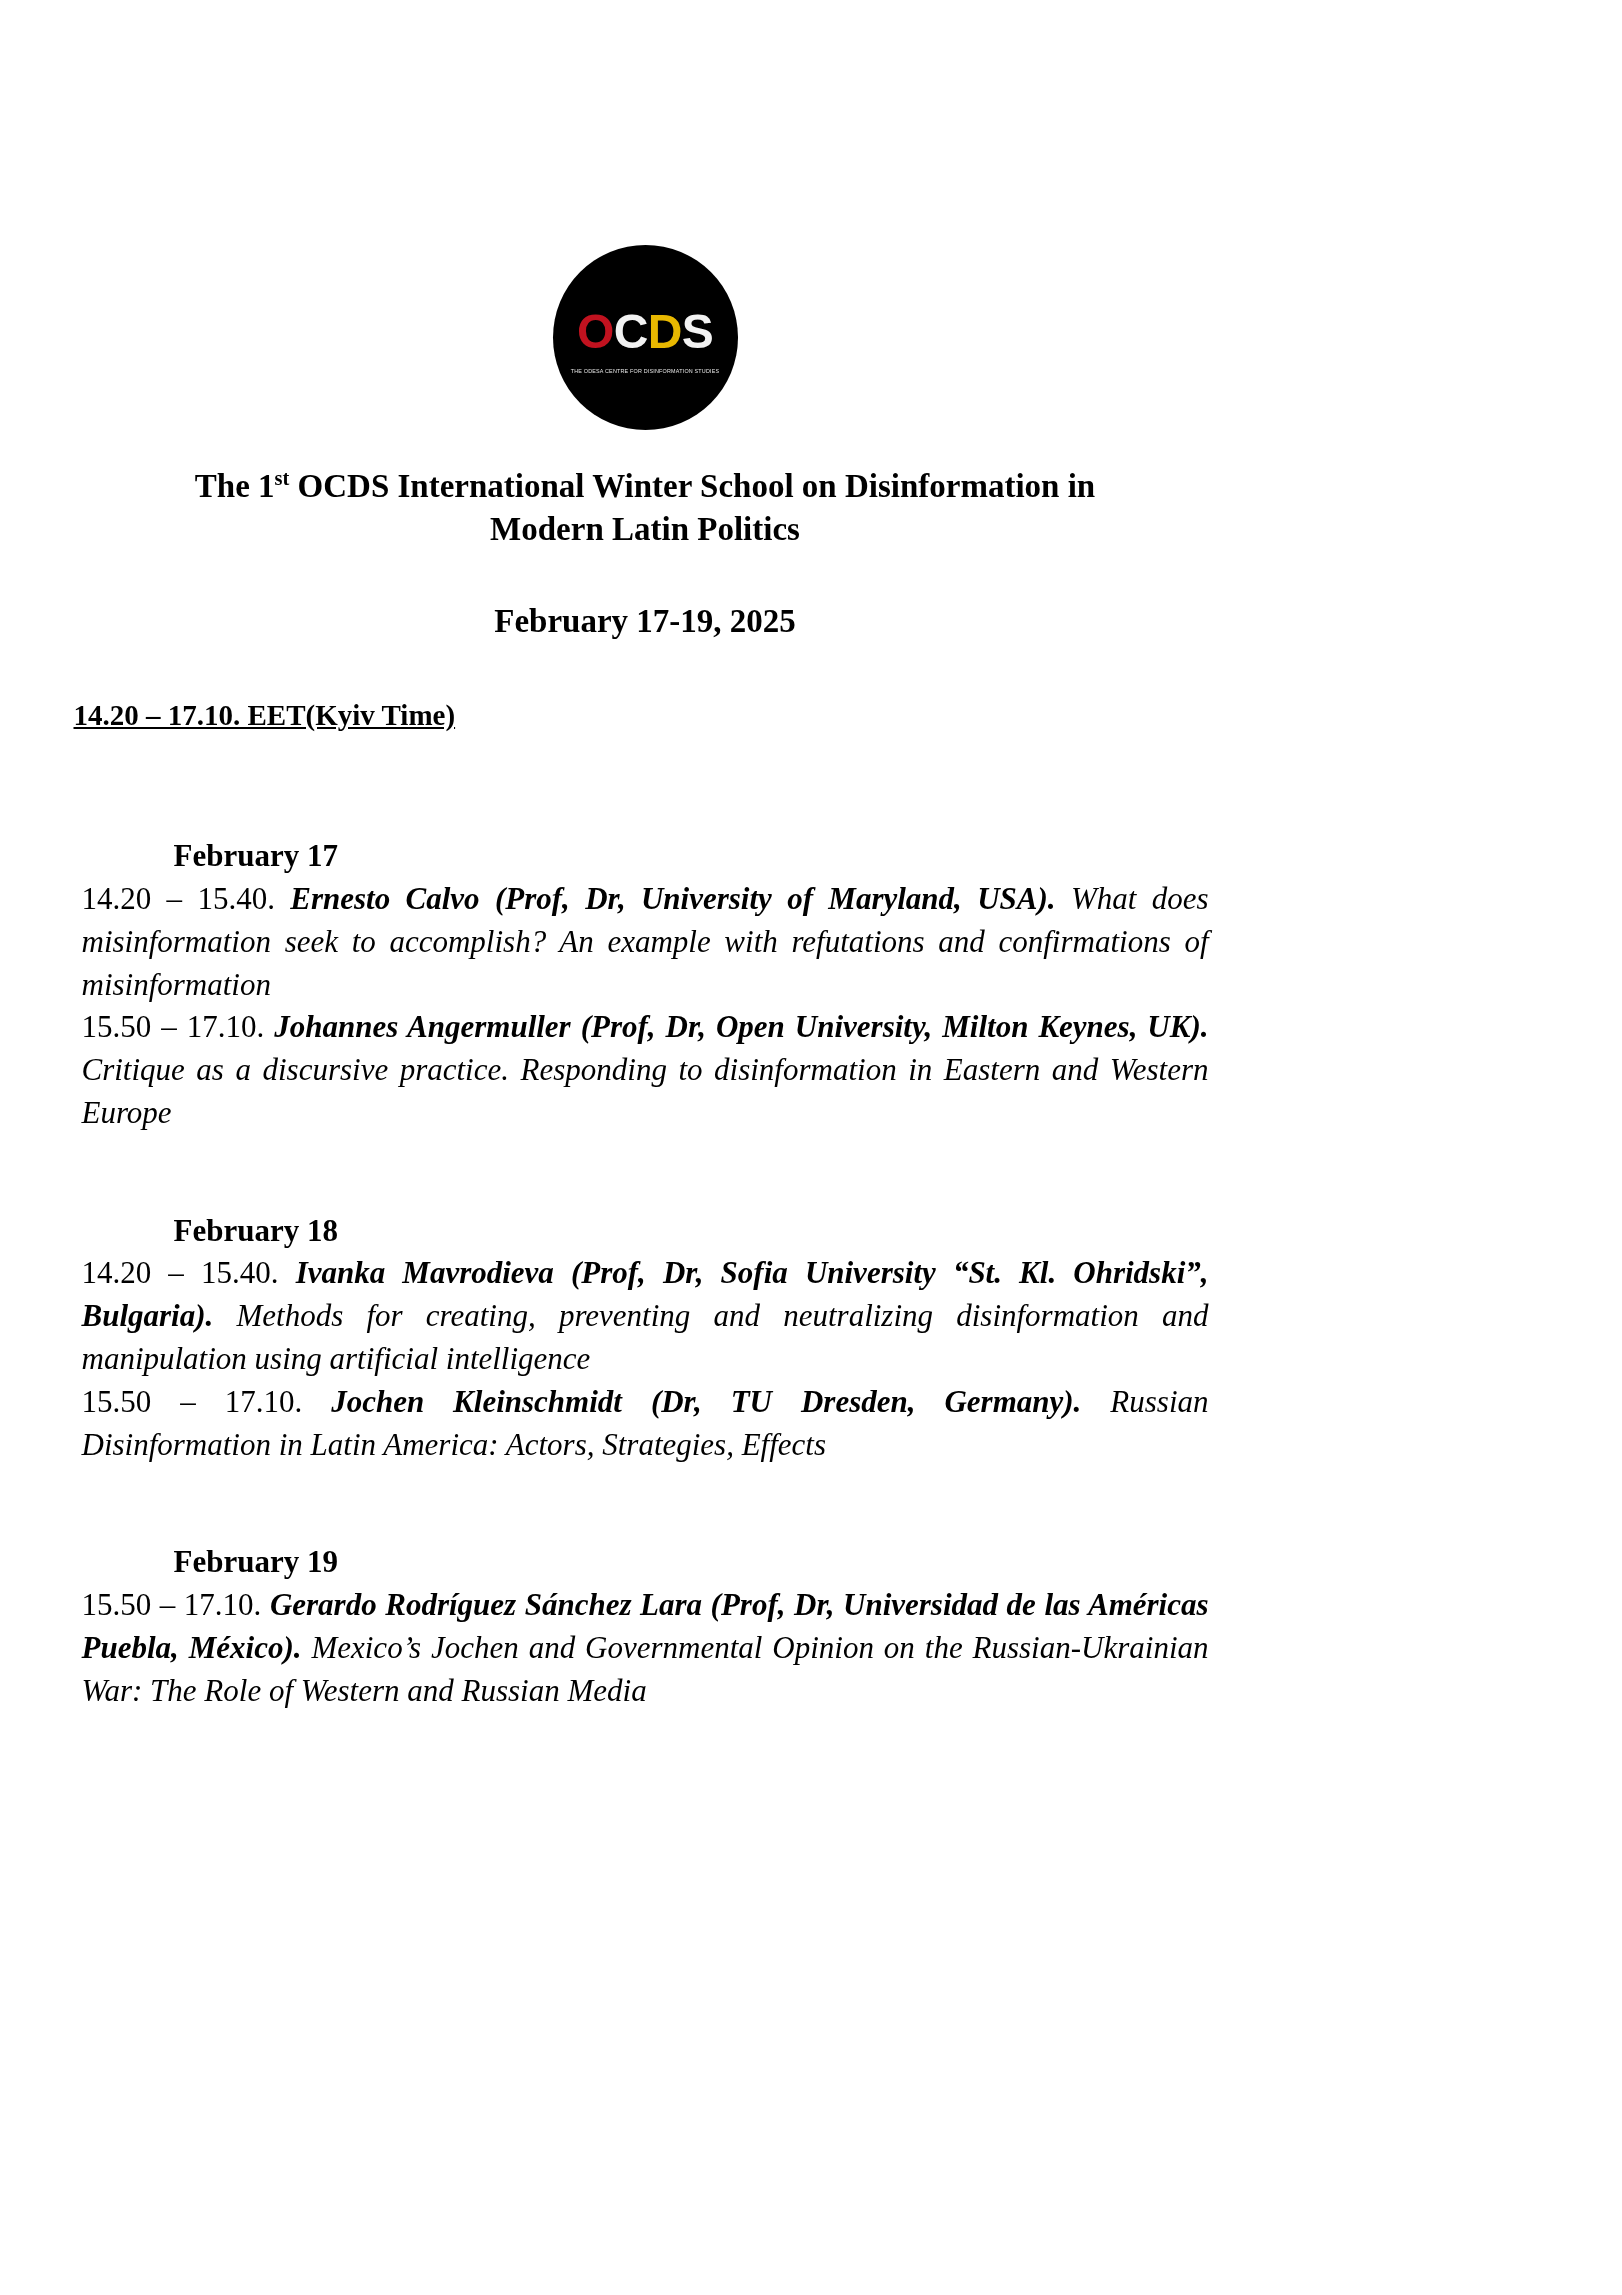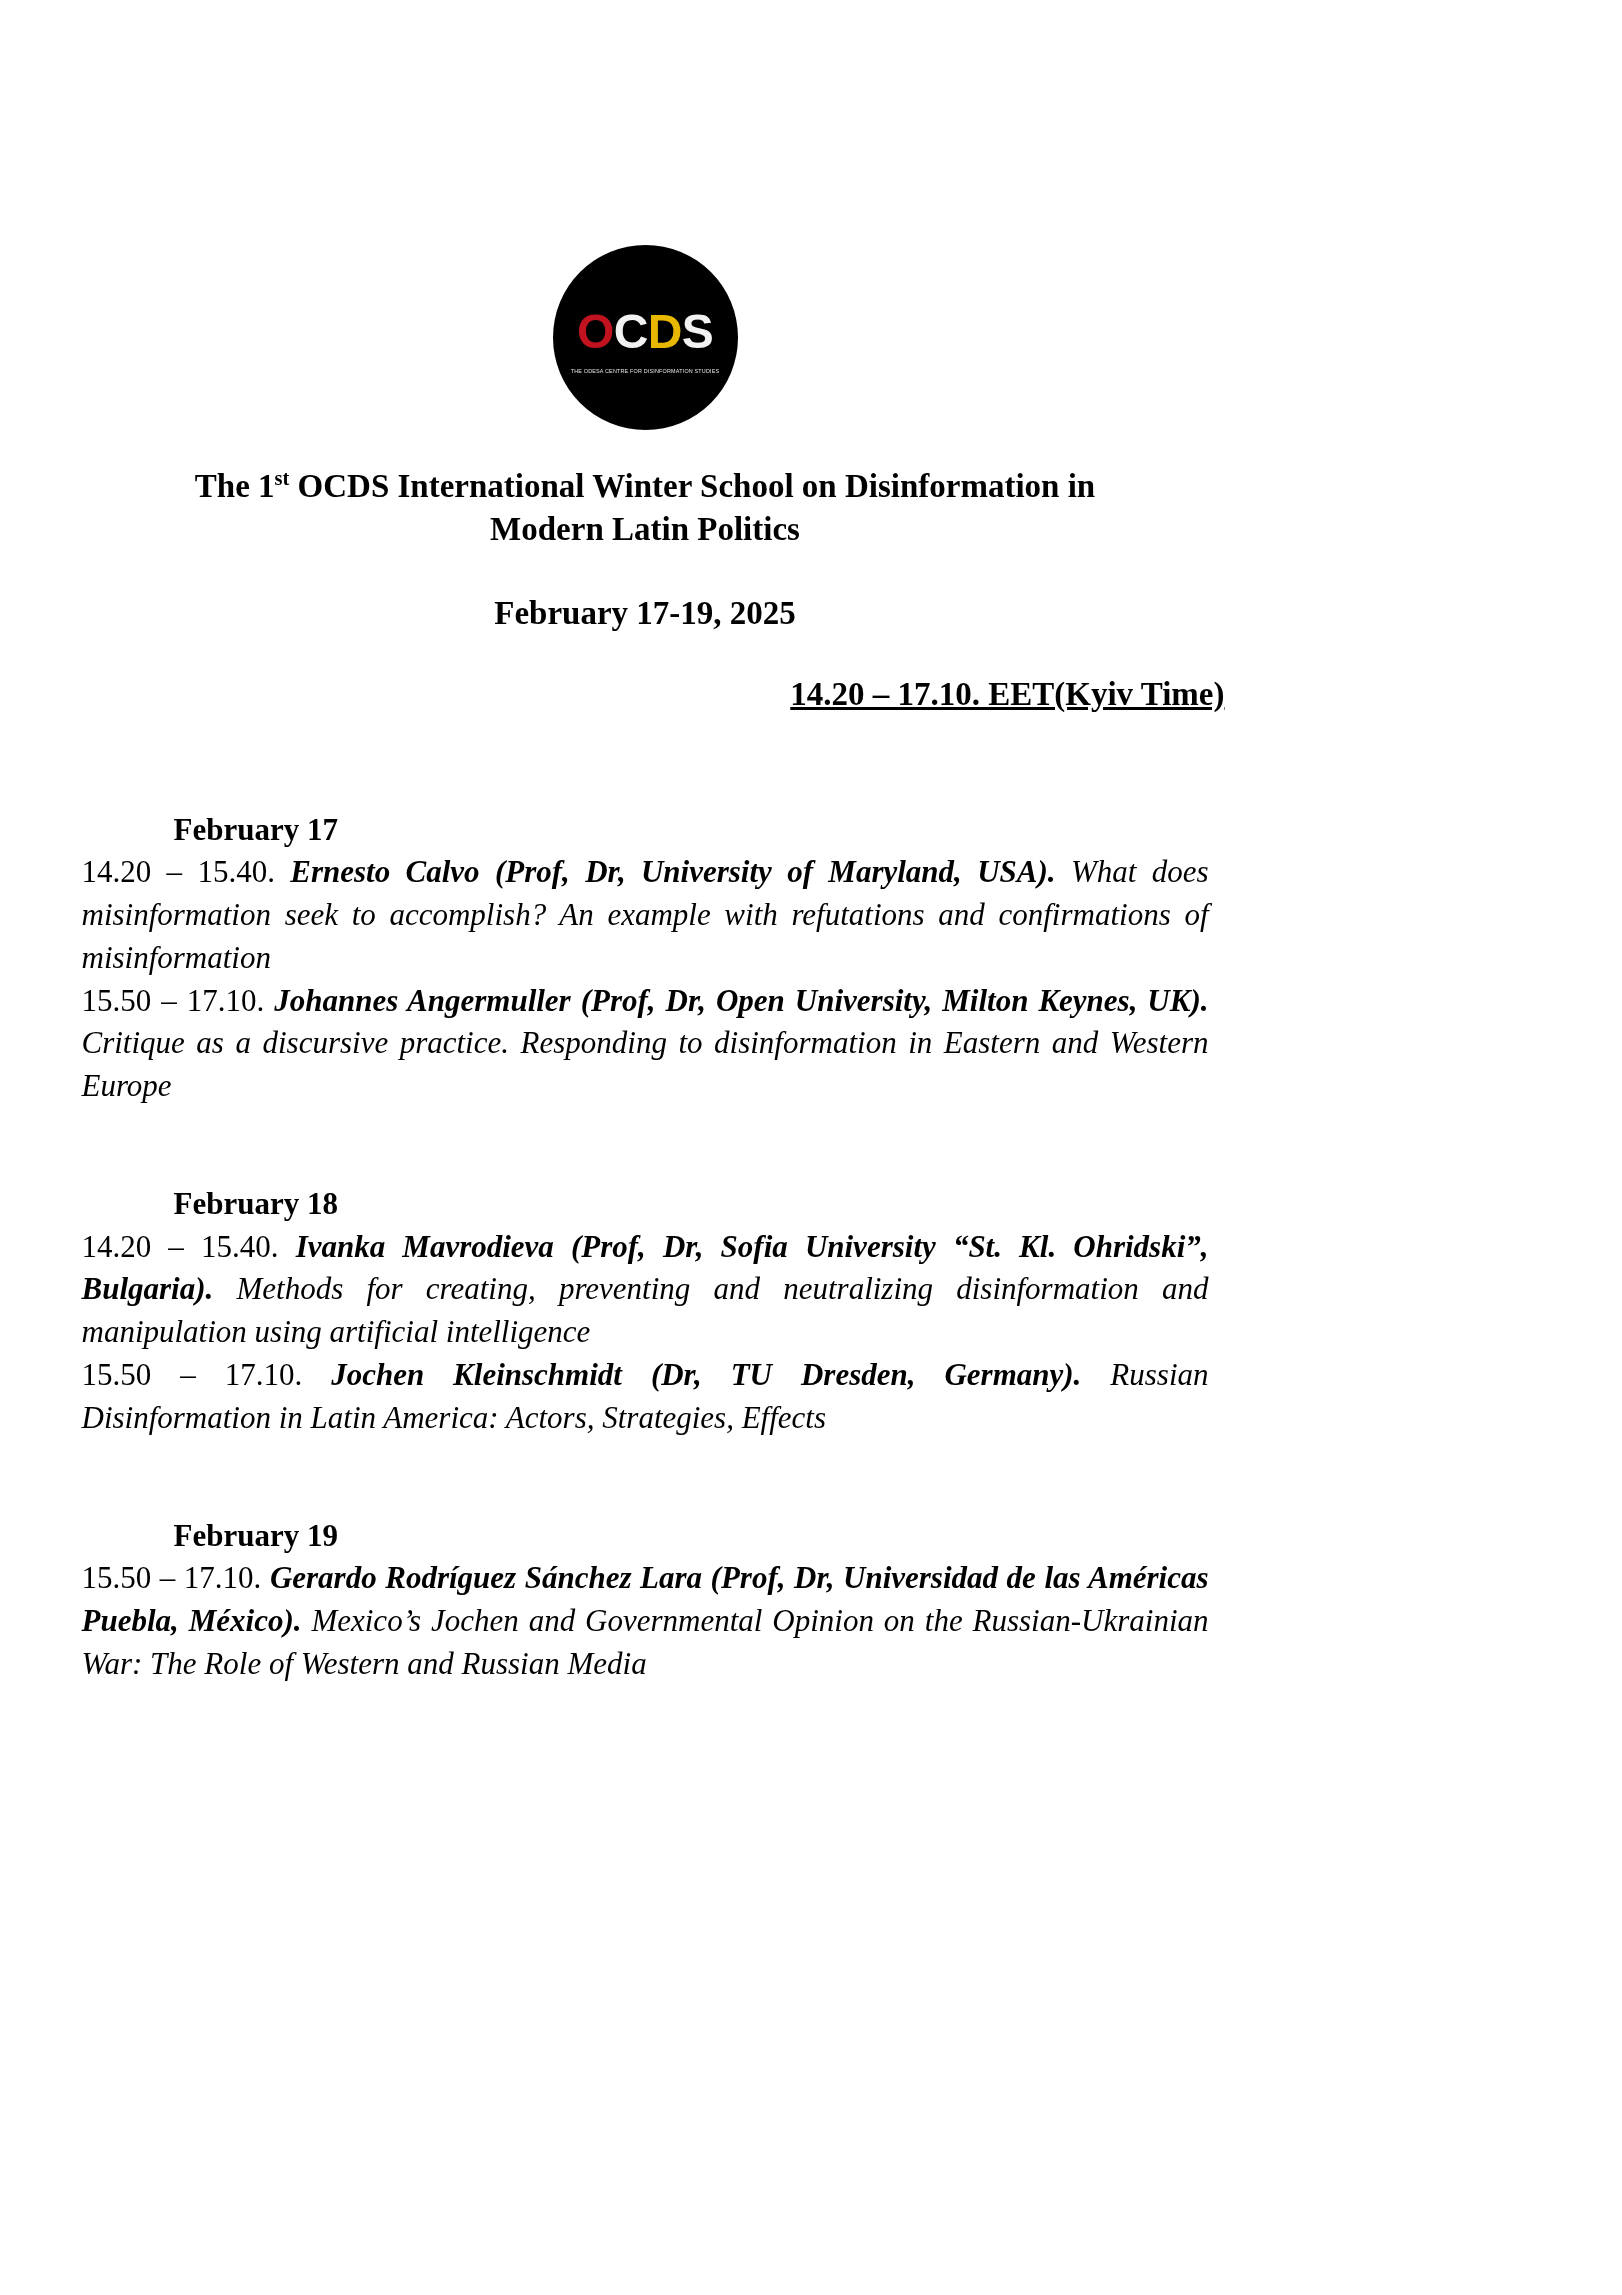--- a/index.html
+++ b/index.html
@@ -92,29 +92,29 @@
   .spacer-line {
     height: 41px;
   }
   .spacer-line.small { height: 38px; }
 
   .doc-dates {
     text-align: center;
     font-weight: bold;
     font-size: 33px;
     line-height: 1.30;
-    margin: 0;
+    margin: 8px;
   }
 
   .doc-time {
-    text-align: right;
+    text-align: left;
     font-weight: bold;
-    font-size: 33px;
+    font-size: 29px;
     line-height: 1.30;
-    margin: 0;
+    margin: 8px;
   }
   .doc-time span.u { text-decoration: underline; }
 
   .gap-before-schedule { height: 77px; }
 
   .day-block { margin: 16px; }
   .day-heading {
     font-weight: bold;
     font-size: 31px;
     line-height: 1.38;

